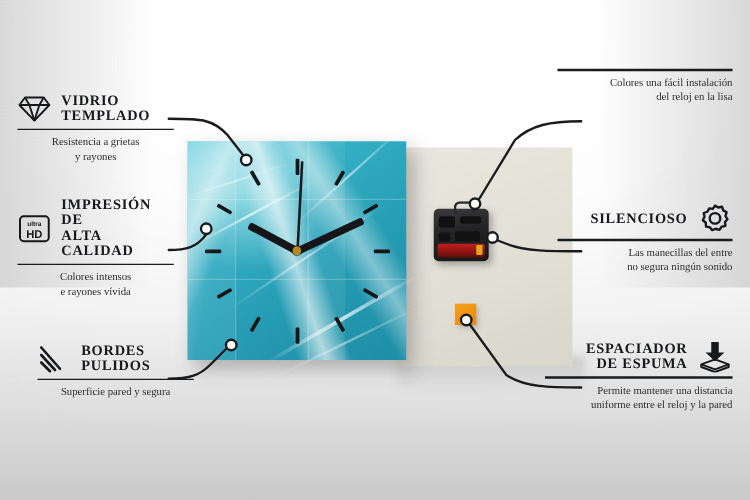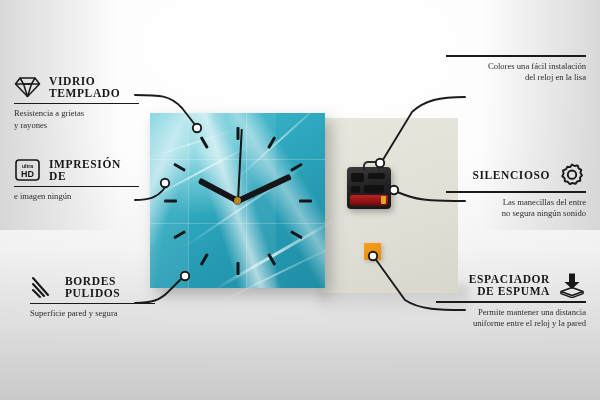--- a/index.html
+++ b/index.html
@@ -71,21 +71,21 @@
 
   
   .callout{position:absolute;}
   .co-head{display:flex;align-items:center;gap:8px;}
   .co-title{font-weight:700;letter-spacing:.6px;line-height:1.08;font-size:11.5px;color:#17181a;
     text-transform:uppercase;}
   .co-rule{height:1.6px;background:#1a1b1d;margin-top:3px;}
   .co-desc{font-size:8.6px;line-height:1.32;color:#2b2c2e;margin-top:4px;}
   .left .co-head{justify-content:flex-start;}
   .left .co-title{text-align:left;}
-  .left .co-desc{text-align:left;}
+  .left .co-desc{text-align:center;}
   .right .co-head{justify-content:flex-end;}
   .right .co-title{text-align:right;}
   .right .co-desc{text-align:right;}
   .ico{flex:0 0 auto;display:block;}
 
   svg.lines{position:absolute;inset:0;width:600px;height:400px;pointer-events:none;}
 </style>
 </head>
 <body>
 
@@ -192,25 +192,27 @@
 
   <div class="callout left" style="left:14px;top:158px;width:125px;">
     <div class="co-head">
       <svg class="ico" width="27" height="24" viewBox="0 0 27 24">
         <rect x="2" y="2" width="23" height="20" rx="3" fill="none" stroke="#17181a" stroke-width="1.6"></rect>
         <text x="13.5" y="10.2" font-family="Liberation Sans, sans-serif" font-size="5.2" font-weight="bold" text-anchor="middle" fill="#17181a">ultra</text>
         <text x="13.5" y="19" font-family="Liberation Sans, sans-serif" font-size="9" font-weight="bold" text-anchor="middle" fill="#17181a">HD</text>
       </svg>
       <div>
         <div class="co-title">IMPRESIÓN DE</div>
+        <div class="co-title">ALTA CALIDAD</div>
       </div>
     </div>
     <div class="co-rule" style="width:125px;"></div>
     <div class="co-desc">
-      <div>e imagen ningún</div>
+      <div>Colores intensos</div>
+      <div>e rayones vívida</div>
     </div>
   </div>
 
   <div class="callout left" style="left:30px;top:275px;width:125px;">
     <div class="co-head">
       <svg class="ico" width="27" height="24" viewBox="0 0 27 24">
         <g stroke="#17181a" stroke-width="2.1" stroke-linecap="round">
           <path d="M3,3 L18,20"></path>
             <path d="M3,9 L14,21"></path>
             <path d="M3,15 L10,22"></path>

